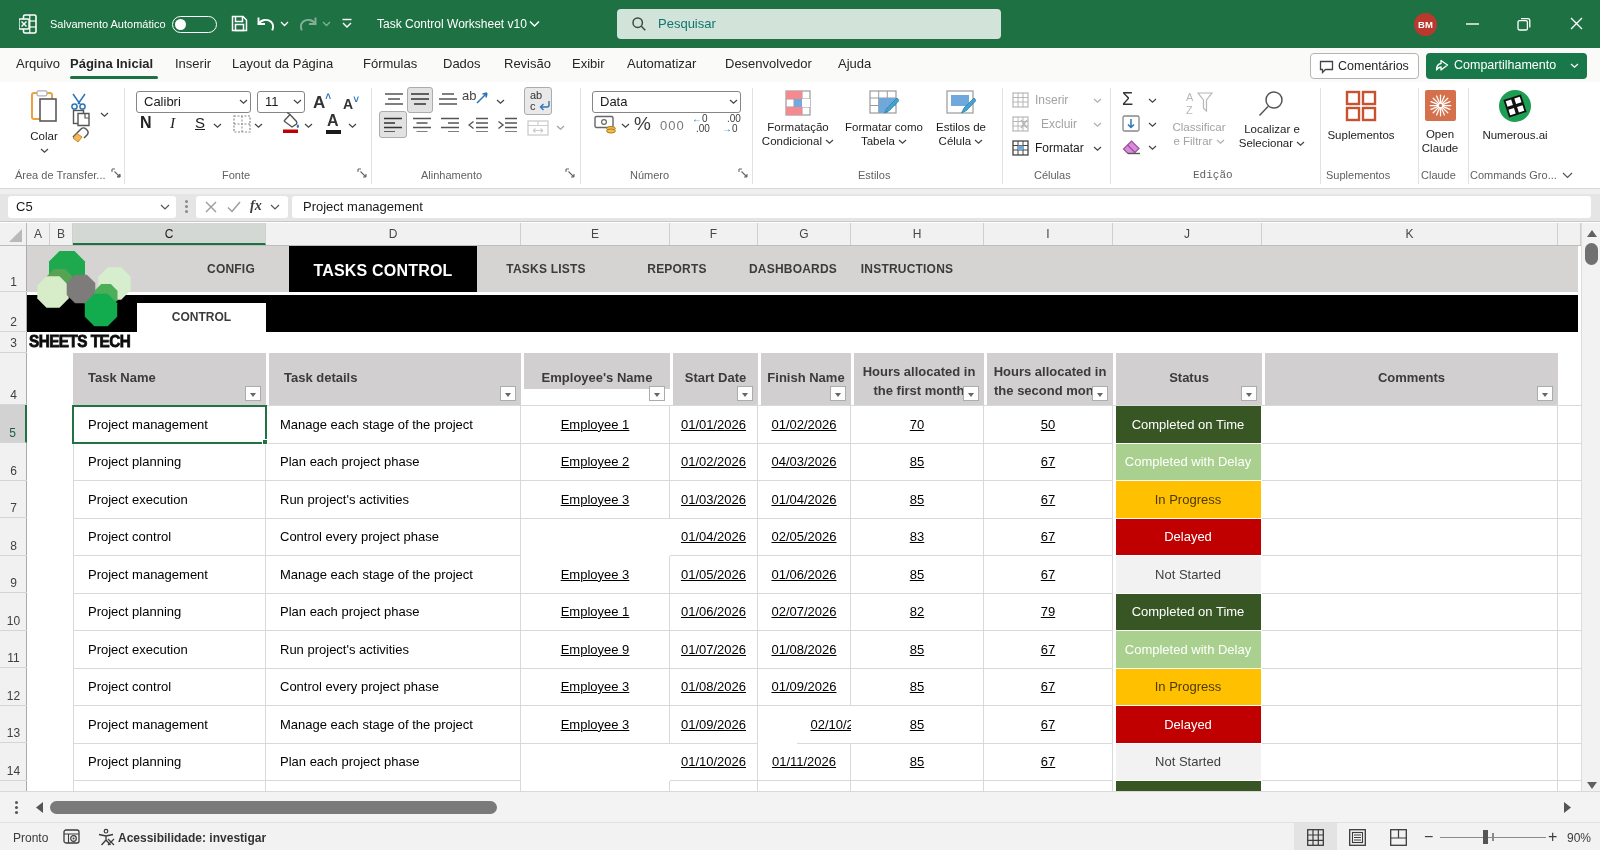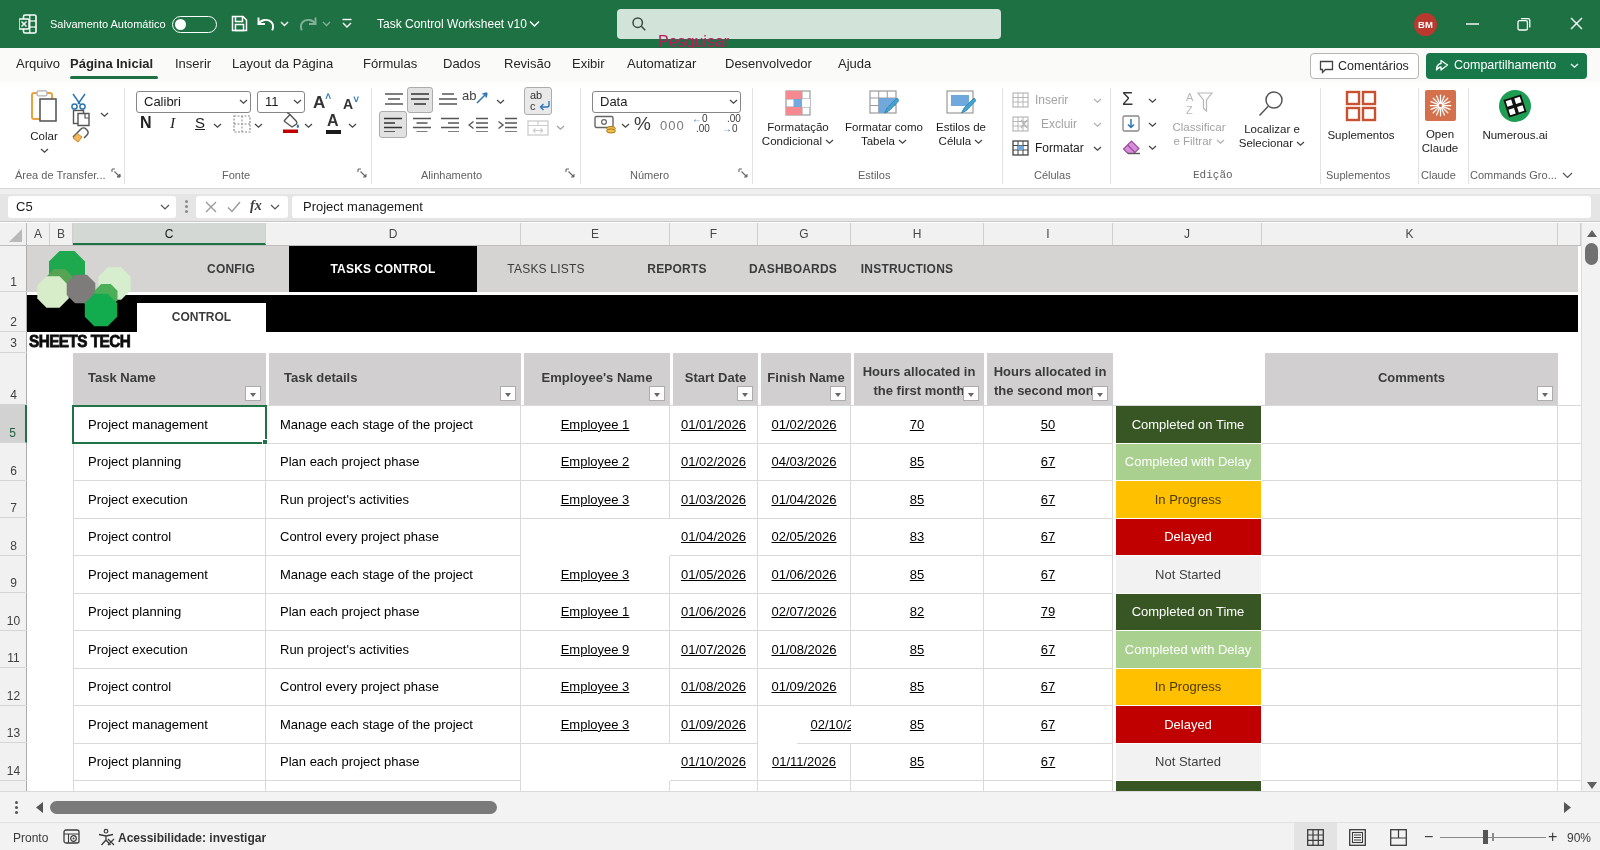--- a/index.html
+++ b/index.html
@@ -83,21 +83,21 @@
   </svg>
   <div class="ab tb-txt" style="left:377px;top:17px;font-size:12px">Task Control Worksheet v10</div>
   <svg class="ab" style="left:529px;top:20px" width="11" height="8" viewBox="0 0 11 8">
         <path d="M1 1.5 L5.5 6 L10 1.5" fill="none" stroke="#fff" stroke-width="1.5"></path>
       </svg>
   <div class="ab" style="left:617px;top:9px;width:384px;height:30px;background:#D2E3D9;border-radius:4px;">
     <svg class="ab" style="left:14px;top:7px" width="16" height="16" viewBox="0 0 16 16">
       <circle cx="6.7" cy="6.7" r="4.7" fill="none" stroke="#3A4A40" stroke-width="1.5"></circle>
       <line x1="10.3" y1="10.3" x2="14.3" y2="14.3" stroke="#3A4A40" stroke-width="1.5"></line>
     </svg>
-    <div class="ab" style="left:41px;top:24px;font-size:16px;color:#be185d">Pesquisar</div>
+    <div class="ab" style="left:41px;top:7px;font-size:13px;color:#0f766e">Pesquisar</div>
   </div>
   <div class="ab" style="left:1414px;top:13px;width:23px;height:23px;border-radius:50%;background:#B9392F;color:#fff;font-size:9.5px;font-weight:bold;text-align:center;line-height:23px;">BM</div>
   <svg class="ab" style="left:1466px;top:23px" width="13" height="2" viewBox="0 0 13 2">
         <line x1="0" y1="1" x2="13" y2="1" stroke="#fff" stroke-width="1.4"></line>
       </svg>
   <svg class="ab" style="left:1517px;top:17px" width="14" height="14" viewBox="0 0 14 14">
     <rect x="1" y="3.6" width="9.4" height="9.4" rx="1.6" fill="none" stroke="#fff" stroke-width="1.3"></rect>
     <path d="M4 1.6 h7 a1.8 1.8 0 0 1 1.8 1.8 v7" fill="none" stroke="#fff" stroke-width="1.3"></path>
   </svg>
   <svg class="ab" style="left:1570px;top:17px" width="13" height="13" viewBox="0 0 13 13">
@@ -516,22 +516,22 @@
 <div class="rownum" style="top:272px;height:38px;">8</div>
 <div class="rownum" style="top:310px;height:37px;">9</div>
 <div class="rownum" style="top:347px;height:38px;">10</div>
 <div class="rownum" style="top:385px;height:37px;">11</div>
 <div class="rownum" style="top:422px;height:38px;">12</div>
 <div class="rownum" style="top:460px;height:37px;">13</div>
 <div class="rownum" style="top:497px;height:38px;">14</div>
 <div class="ab" style="left:27px;top:0px;width:1551px;height:46px;background:#D5D4D3"></div>
 <div class="ab" style="left:289px;top:0px;width:188px;height:46px;background:#000"></div>
 <div class="ab" style="left:131px;top:16px;width:200px;text-align:center;font-size:12px;font-weight:bold;color:#3b3b3b;letter-spacing:0.2px">CONFIG</div>
-<div class="ab" style="left:283px;top:16px;width:200px;text-align:center;font-size:12px;font-weight:bold;color:#fff;letter-spacing:0.2px">TASKS CONTROL</div>
-<div class="ab" style="left:446px;top:16px;width:200px;text-align:center;font-size:12px;font-weight:normal;color:#3b3b3b;letter-spacing:0.2px">TASKS LISTS</div>
+<div class="ab" style="left:283px;top:16px;width:200px;text-align:center;font-size:16px;font-weight:bold;color:#fff;letter-spacing:0.2px">TASKS CONTROL</div>
+<div class="ab" style="left:446px;top:16px;width:200px;text-align:center;font-size:12px;font-weight:bold;color:#3b3b3b;letter-spacing:0.2px">TASKS LISTS</div>
 <div class="ab" style="left:577px;top:16px;width:200px;text-align:center;font-size:12px;font-weight:bold;color:#3b3b3b;letter-spacing:0.2px">REPORTS</div>
 <div class="ab" style="left:693px;top:16px;width:200px;text-align:center;font-size:12px;font-weight:bold;color:#3b3b3b;letter-spacing:0.2px">DASHBOARDS</div>
 <div class="ab" style="left:807px;top:16px;width:200px;text-align:center;font-size:12px;font-weight:bold;color:#3b3b3b;letter-spacing:0.2px">INSTRUCTIONS</div>
 <div class="ab" style="left:27px;top:49px;width:1551px;height:37px;background:#000"></div>
 <div class="ab" style="left:137px;top:57px;width:129px;height:29px;background:#fff"></div>
 <div class="ab" style="left:137px;top:64px;width:129px;text-align:center;font-size:12px;font-weight:bold;color:#3b3b3b">CONTROL</div>
 <svg class="ab" style="left:30px;top:1px" width="106" height="84" viewBox="30 246 106 84">
           <polygon points="85.0,275.5 74.5,286.0 59.5,286.0 49.0,275.5 49.0,260.5 59.5,250.0 74.5,250.0 85.0,260.5" fill="#1FA94E"></polygon>
           <polygon points="72.9,287.0 65.0,294.9 54.0,294.9 46.1,287.0 46.1,276.0 54.0,268.1 65.0,268.1 72.9,276.0" fill="#55A353"></polygon>
           <polygon points="68.7,297.5 59.5,306.7 46.5,306.7 37.3,297.5 37.3,284.5 46.5,275.3 59.5,275.3 68.7,284.5" fill="#D7ECC8"></polygon>
@@ -542,39 +542,43 @@
         </svg>
 <div class="ab" style="left:29px;top:86px;width:120px;font-size:17px;font-weight:900;color:#0c0c0c;letter-spacing:-0.6px;transform:scaleX(0.9);transform-origin:left;white-space:nowrap;-webkit-text-stroke:0.8px #0c0c0c">SHEETS TECH</div>
 <div class="ab hcell" style="left:73px;top:107px;width:193px;height:52px">
           <div class="ab" style="left:15px;top:17px">Task Name</div>
           <div class="fbtn" style="left:172px;top:33px"></div>
         </div>
 <div class="ab hcell" style="left:269px;top:107px;width:252px;height:52px">
           <div class="ab" style="left:15px;top:17px">Task details</div>
           <div class="fbtn" style="left:231px;top:33px"></div>
         </div>
-<div class="ab hcell" style="left:524px;top:107px;width:146px;height:52px">
+<div class="ab hcell" style="left:524px;top:107px;width:146px;height:36px">
           <div class="ab" style="left:0;top:17px;width:146px;text-align:center">Employee's Name</div>
           <div class="fbtn" style="left:125px;top:33px"></div>
         </div>
 <div class="ab hcell" style="left:673px;top:107px;width:85px;height:52px">
           <div class="ab" style="left:0;top:17px;width:85px;text-align:center">Start Date</div>
           <div class="fbtn" style="left:64px;top:33px"></div>
         </div>
 <div class="ab hcell" style="left:761px;top:107px;width:90px;height:52px">
           <div class="ab" style="left:0;top:17px;width:90px;text-align:center">Finish Name</div>
           <div class="fbtn" style="left:69px;top:33px"></div>
         </div>
 <div class="ab hcell" style="left:854px;top:107px;width:130px;height:52px">
           <div class="ab" style="left:0;top:9px;width:130px;text-align:center;line-height:19px">Hours allocated in<br>the first month</div>
           <div class="fbtn" style="left:109px;top:33px"></div>
         </div>
 <div class="ab hcell" style="left:987px;top:107px;width:126px;height:52px">
           <div class="ab" style="left:0;top:9px;width:126px;text-align:center;line-height:19px">Hours allocated in<br>the second month</div>
           <div class="fbtn" style="left:105px;top:33px"></div>
+        </div>
+<div class="ab hcell" style="left:1116px;top:107px;width:146px;height:52px">
+          <div class="ab" style="left:0;top:17px;width:146px;text-align:center">Status</div>
+          <div class="fbtn" style="left:125px;top:33px"></div>
         </div>
 <div class="ab hcell" style="left:1265px;top:107px;width:293px;height:52px">
           <div class="ab" style="left:0;top:17px;width:293px;text-align:center">Comments</div>
           <div class="fbtn" style="left:272px;top:33px"></div>
         </div>
 <div class="ab" style="left:73px;top:159px;width:1508px;height:1px;background:#D9D9D9"></div>
 <div class="drow" style="top:160px">
           <div class="dc" style="left:73px;width:193px;border-left:1px solid #D9D9D9;padding-left:14px">Project management</div>
           <div class="dc" style="left:266px;width:255px;padding-left:14px">Manage each stage of the project</div>
           <div class="dc ctr" style="left:521px;width:149px">Employee 1</div>

